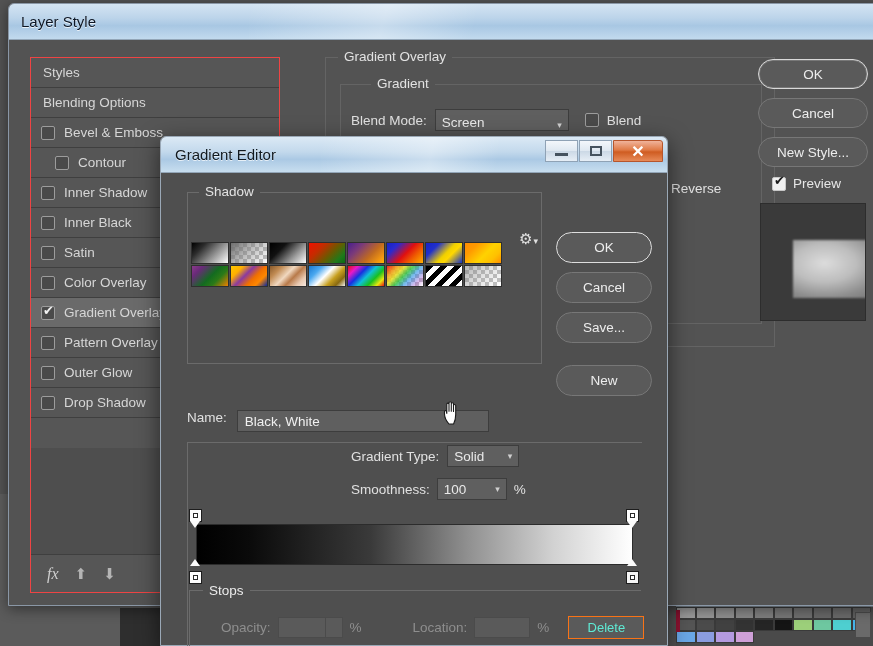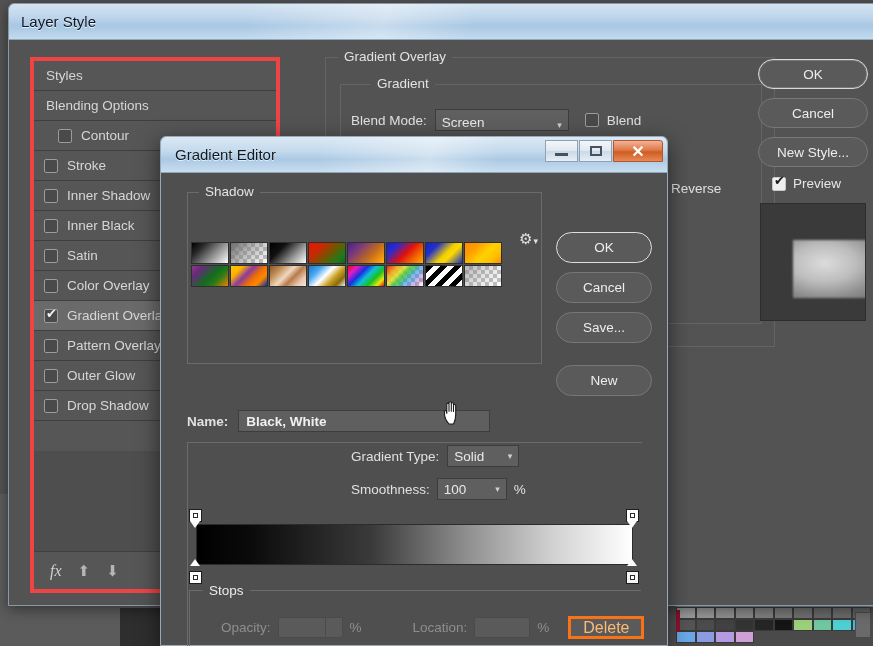--- a/index.html
+++ b/index.html
@@ -75,21 +75,21 @@
   }
   .ls-body {
     position: absolute; left: 6px; top: 37px; right: 6px; bottom: 4px;
     background: #535353;
   }
 
   
   .effects-list {
     position: absolute; left: 15px; top: 16px; width: 250px; height: 536px;
     background: #4e4e4e;
-    border: 4px solid #ef4444;
+    border: 1px solid #ef4444;
   }
   .fx-row {
     height: 30px; display: flex; align-items: center;
     border-bottom: 1px solid #3f3f3f;
     padding-left: 8px; color: #d6d6d6; font-size: 13.5px;
     background: #565656;
   }
   .fx-row.header { padding-left: 12px; }
   .fx-row.indent1 { padding-left: 10px; }
   .fx-row.indent2 { padding-left: 24px; }
@@ -253,21 +253,21 @@
   .ge-buttons { position: absolute; left: 395px; top: 58px; width: 96px; }
   .ge-pill {
     height: 31px; border-radius: 16px; border: 1px solid #777;
     background: #5a5a5a; color: #ededed; font-size: 13.5px;
     display: flex; align-items: center; justify-content: center;
     margin-bottom: 9px;
   }
   .ge-pill.focus { border-color: #dedede; }
   .ge-pill.newbtn { margin-top: 22px; }
 
-  .name-row { position: absolute; left: 26px; top: 236px; display: flex; align-items: center; gap: 10px; font-weight: bold; }
+  .name-row { position: absolute; left: 26px; top: 236px; display: flex; gap: 10px; }
   .name-label { color: #e0e0e0; font-size: 13.5px; }
   .name-input {
     width: 252px; height: 22px; background: #5f5f5f;
     border: 1px solid #3d3d3d; color: #f0f0f0; font-size: 13.5px;
     display: flex; align-items: center; padding-left: 7px;
   }
 
   .type-box {
     position: absolute; left: 26px; top: 268px; width: 455px; height: 230px;
     border: 1px solid #6b6b6b; border-right: none;
@@ -314,22 +314,22 @@
     padding: 0 6px; font-size: 13.5px; color: #ececec;
   }
   .stops-row { position: absolute; display: flex; align-items: center; gap: 7px; }
   .dim-field {
     background: #5a5a5a; border: 1px solid #4b4b4b; height: 21px;
     width: 48px;
   }
   .dim-field.wide { width: 56px; }
   .dim-stepper { width: 17px; height: 21px; background: #5a5a5a; border: 1px solid #4b4b4b; border-left: none; }
   .dim-btn {
-    width: 76px; height: 23px; background: #5a5a5a; border: 3px solid #f97316;
-    color: #fdba74; font-size: 16px; display: flex; align-items: center; justify-content: center;
+    width: 76px; height: 23px; background: #5a5a5a; border: 1px solid #f97316;
+    color: #5eead4; font-size: 13px; display: flex; align-items: center; justify-content: center;
   }
 </style>
 </head>
 <body>
 
 <div id="root">
   <div class="app-backdrop"></div>
   <div class="ps-canvas-dark"></div>
   <div class="ps-canvas-dark2"></div>
   <div class="right-gutter"></div>
@@ -374,27 +374,27 @@
     <div class="ls-body">
 
       <div class="effects-list">
         <div id="fx-rows">
             <div class="fx-row header">
               <span>Styles</span>
             </div>
             <div class="fx-row header">
               <span>Blending Options</span>
             </div>
+            <div class="fx-row indent1">
+              <span class="fx-cb"></span>
+              <span>Bevel &amp; Emboss</span>
+            </div>
             <div class="fx-row indent2">
               <span class="fx-cb"></span>
               <span>Contour</span>
-            </div>
-            <div class="fx-row indent1">
-              <span class="fx-cb"></span>
-              <span>Stroke</span>
             </div>
             <div class="fx-row indent1">
               <span class="fx-cb"></span>
               <span>Inner Shadow</span>
             </div>
             <div class="fx-row indent1">
               <span class="fx-cb"></span>
               <span>Inner Black</span>
             </div>
             <div class="fx-row indent1">

